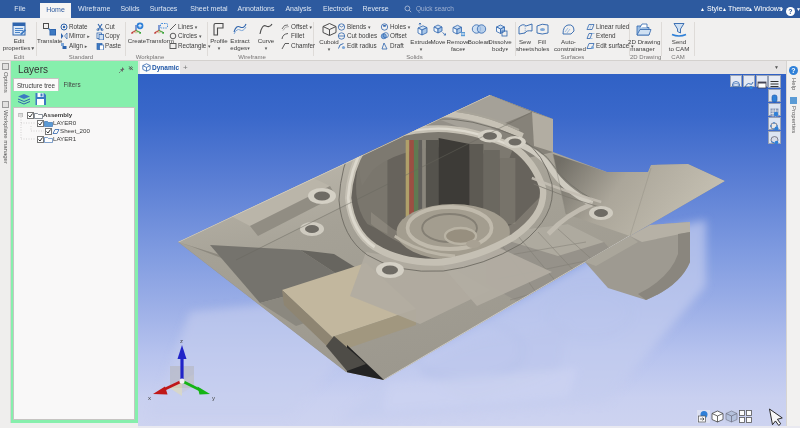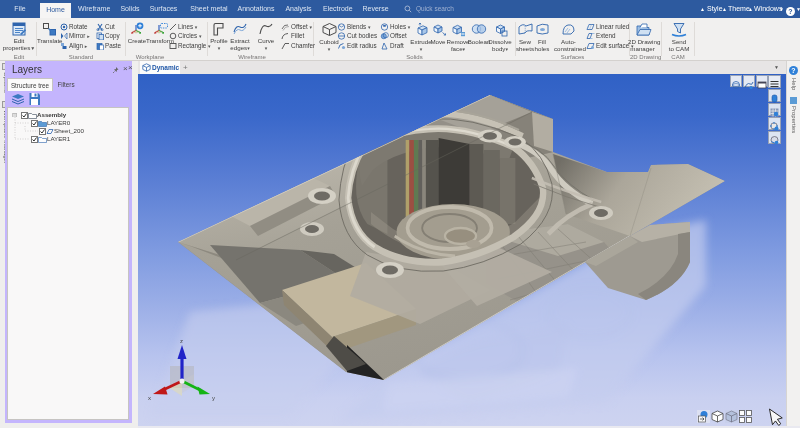--- a/index.html
+++ b/index.html
@@ -21,21 +21,21 @@
 .bigbtn svg { display:block; margin:2px auto 2px auto; }
 .srow { position:absolute; height:9px; font-size:6.3px; color:#3c3c3c; line-height:9px; white-space:nowrap; }
 .srow svg { vertical-align:-2px; margin-right:1px; }
 .dd { color:#555; font-size:5px; }
 
 
 #leftstrip { left:0; top:61px; width:11px; height:362px; background:#efeeed; border-right:1px solid #d8d6d4; }
 .vlab { position:absolute; font-size:6px; color:#5a5a5a; white-space:nowrap; transform-origin:0 0; transform:rotate(90deg); }
 
 
-#panel { left:5px; top:61px; width:127px; height:362px; background:#c4b5fd; }
+#panel { left:11px; top:61px; width:127px; height:362px; background:#86efac; }
 #paneltitle { position:absolute; left:7px; top:3px; font-size:10px; color:#333; }
 .ptab { position:absolute; top:17px; height:13px; font-size:6.3px; color:#3c3c3c; line-height:13px; text-align:center; }
 #treebox { position:absolute; left:2px; top:46px; width:122px; height:313px; background:#f9f8f8; border:1px solid #c6c4c2; }
 .trow { position:absolute; height:8px; font-size:6.2px; color:#3a3a3a; line-height:8px; white-space:nowrap; }
 .trow svg { vertical-align:-2px; }
 
 
 #tabstrip { left:138px; top:61px; width:648px; height:13px; background:#e7e5e5; }
 #dyntab { position:absolute; left:2px; top:0px; width:40px; height:13px; background:#fcfcfc; font-size:6.5px; font-weight:bold; color:#1d55a6; line-height:13px; }
 

